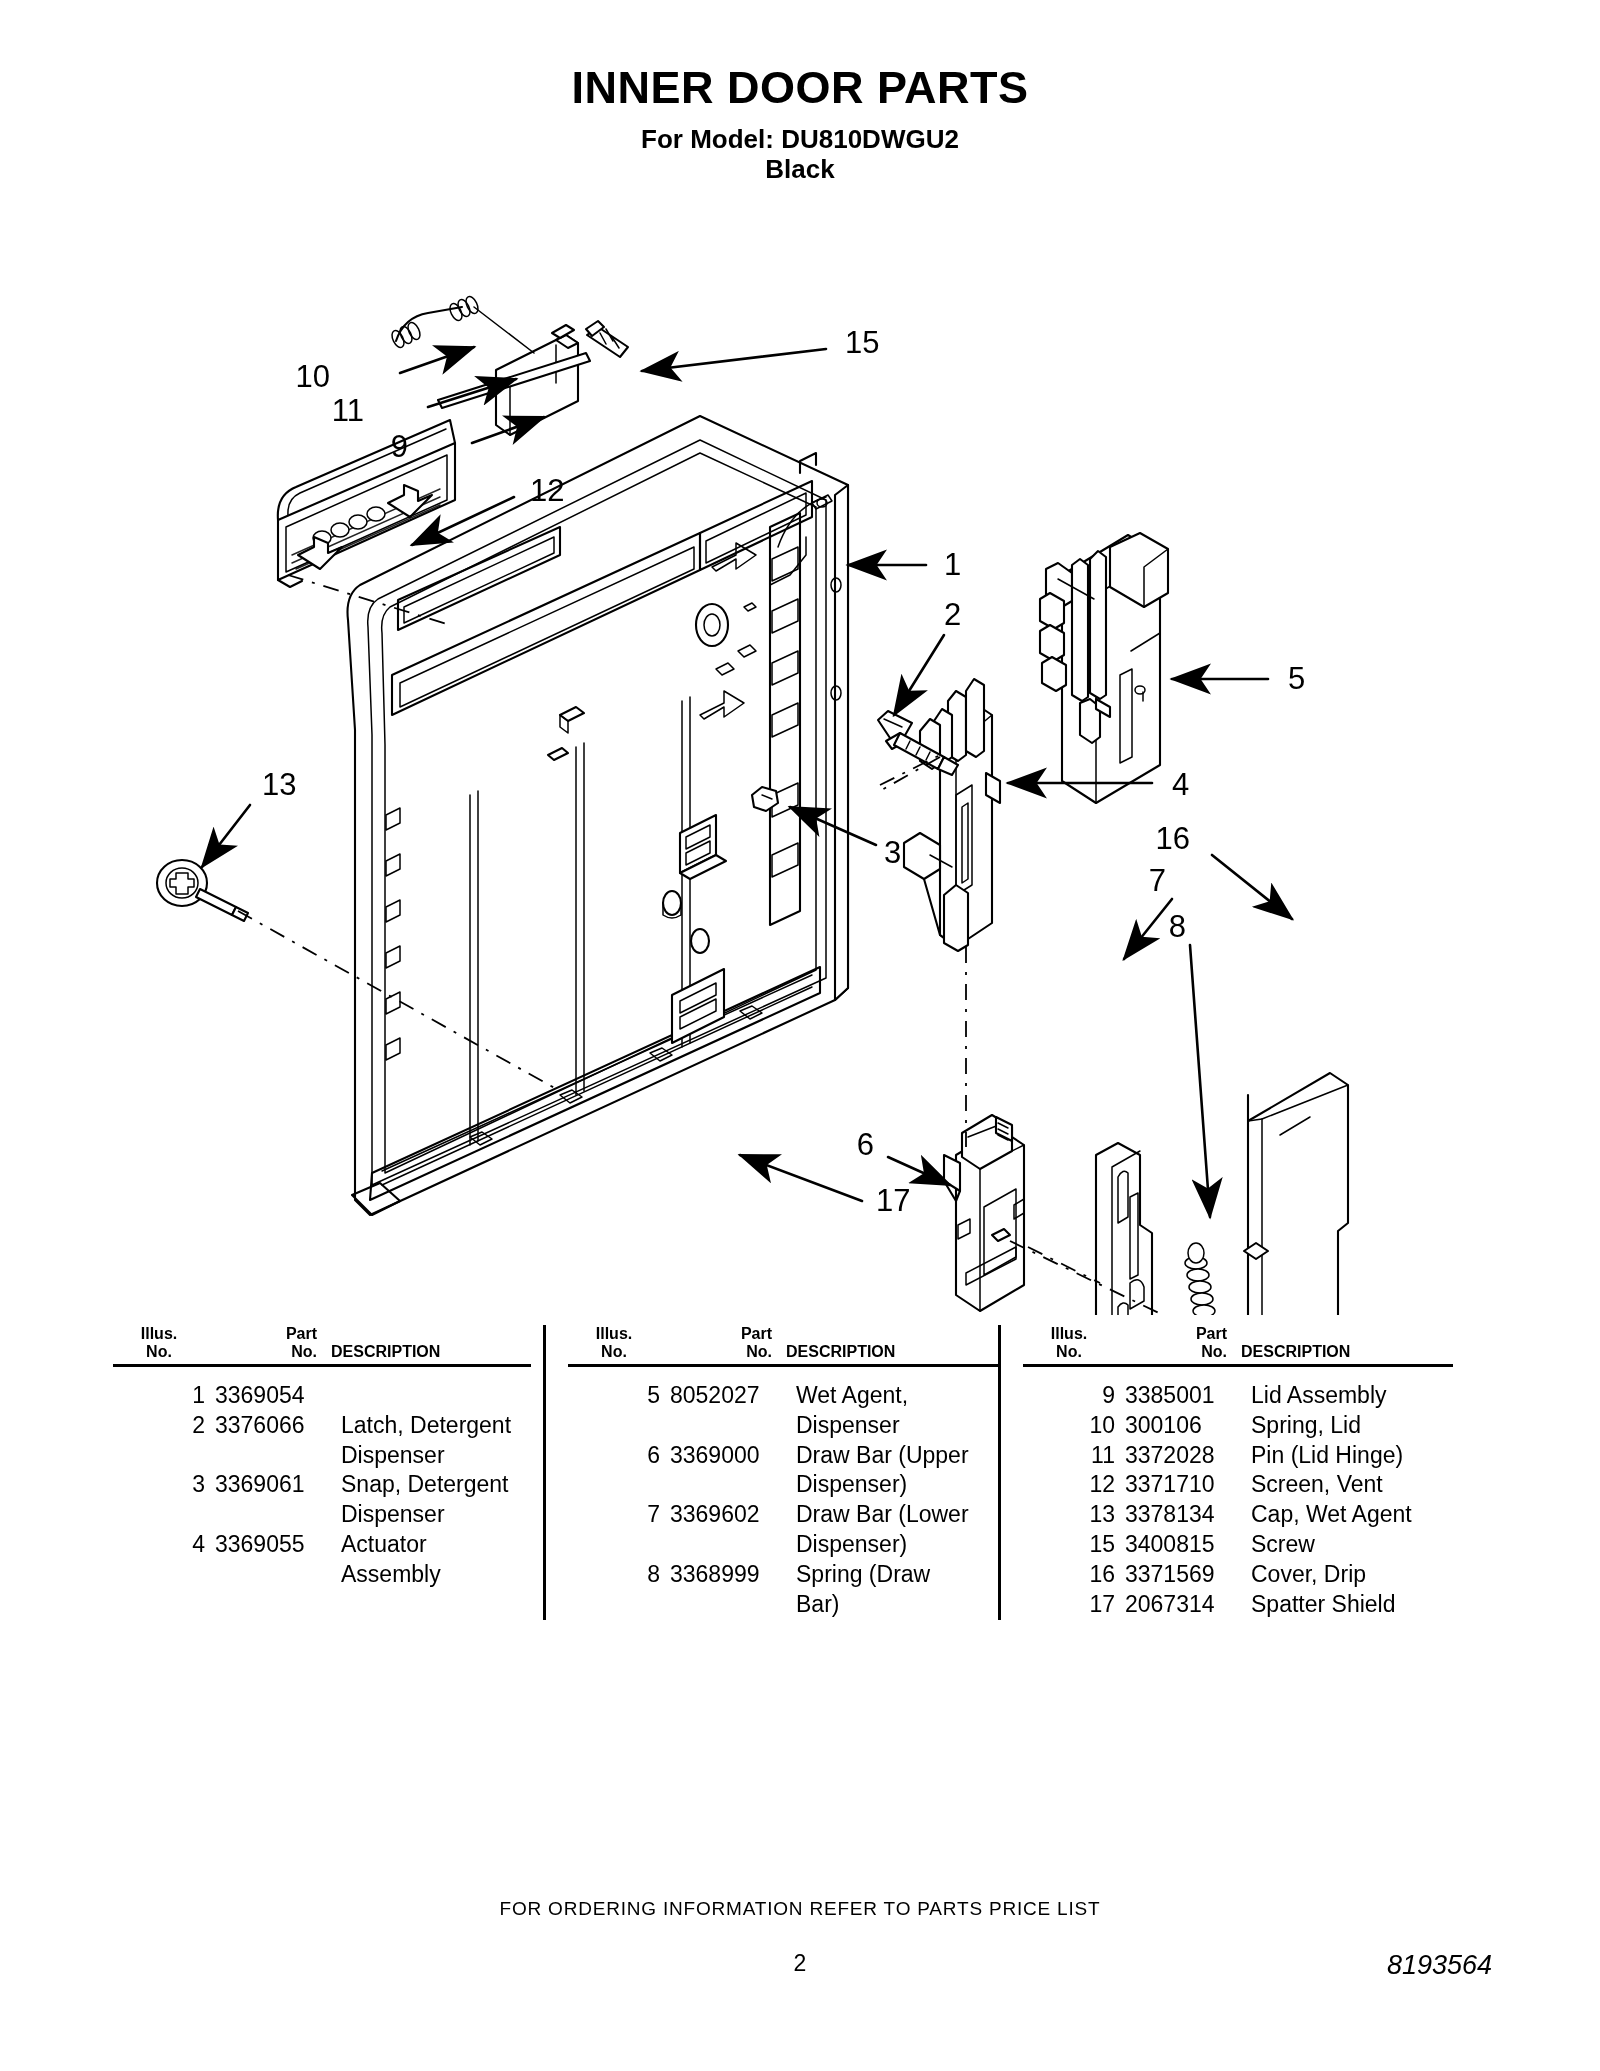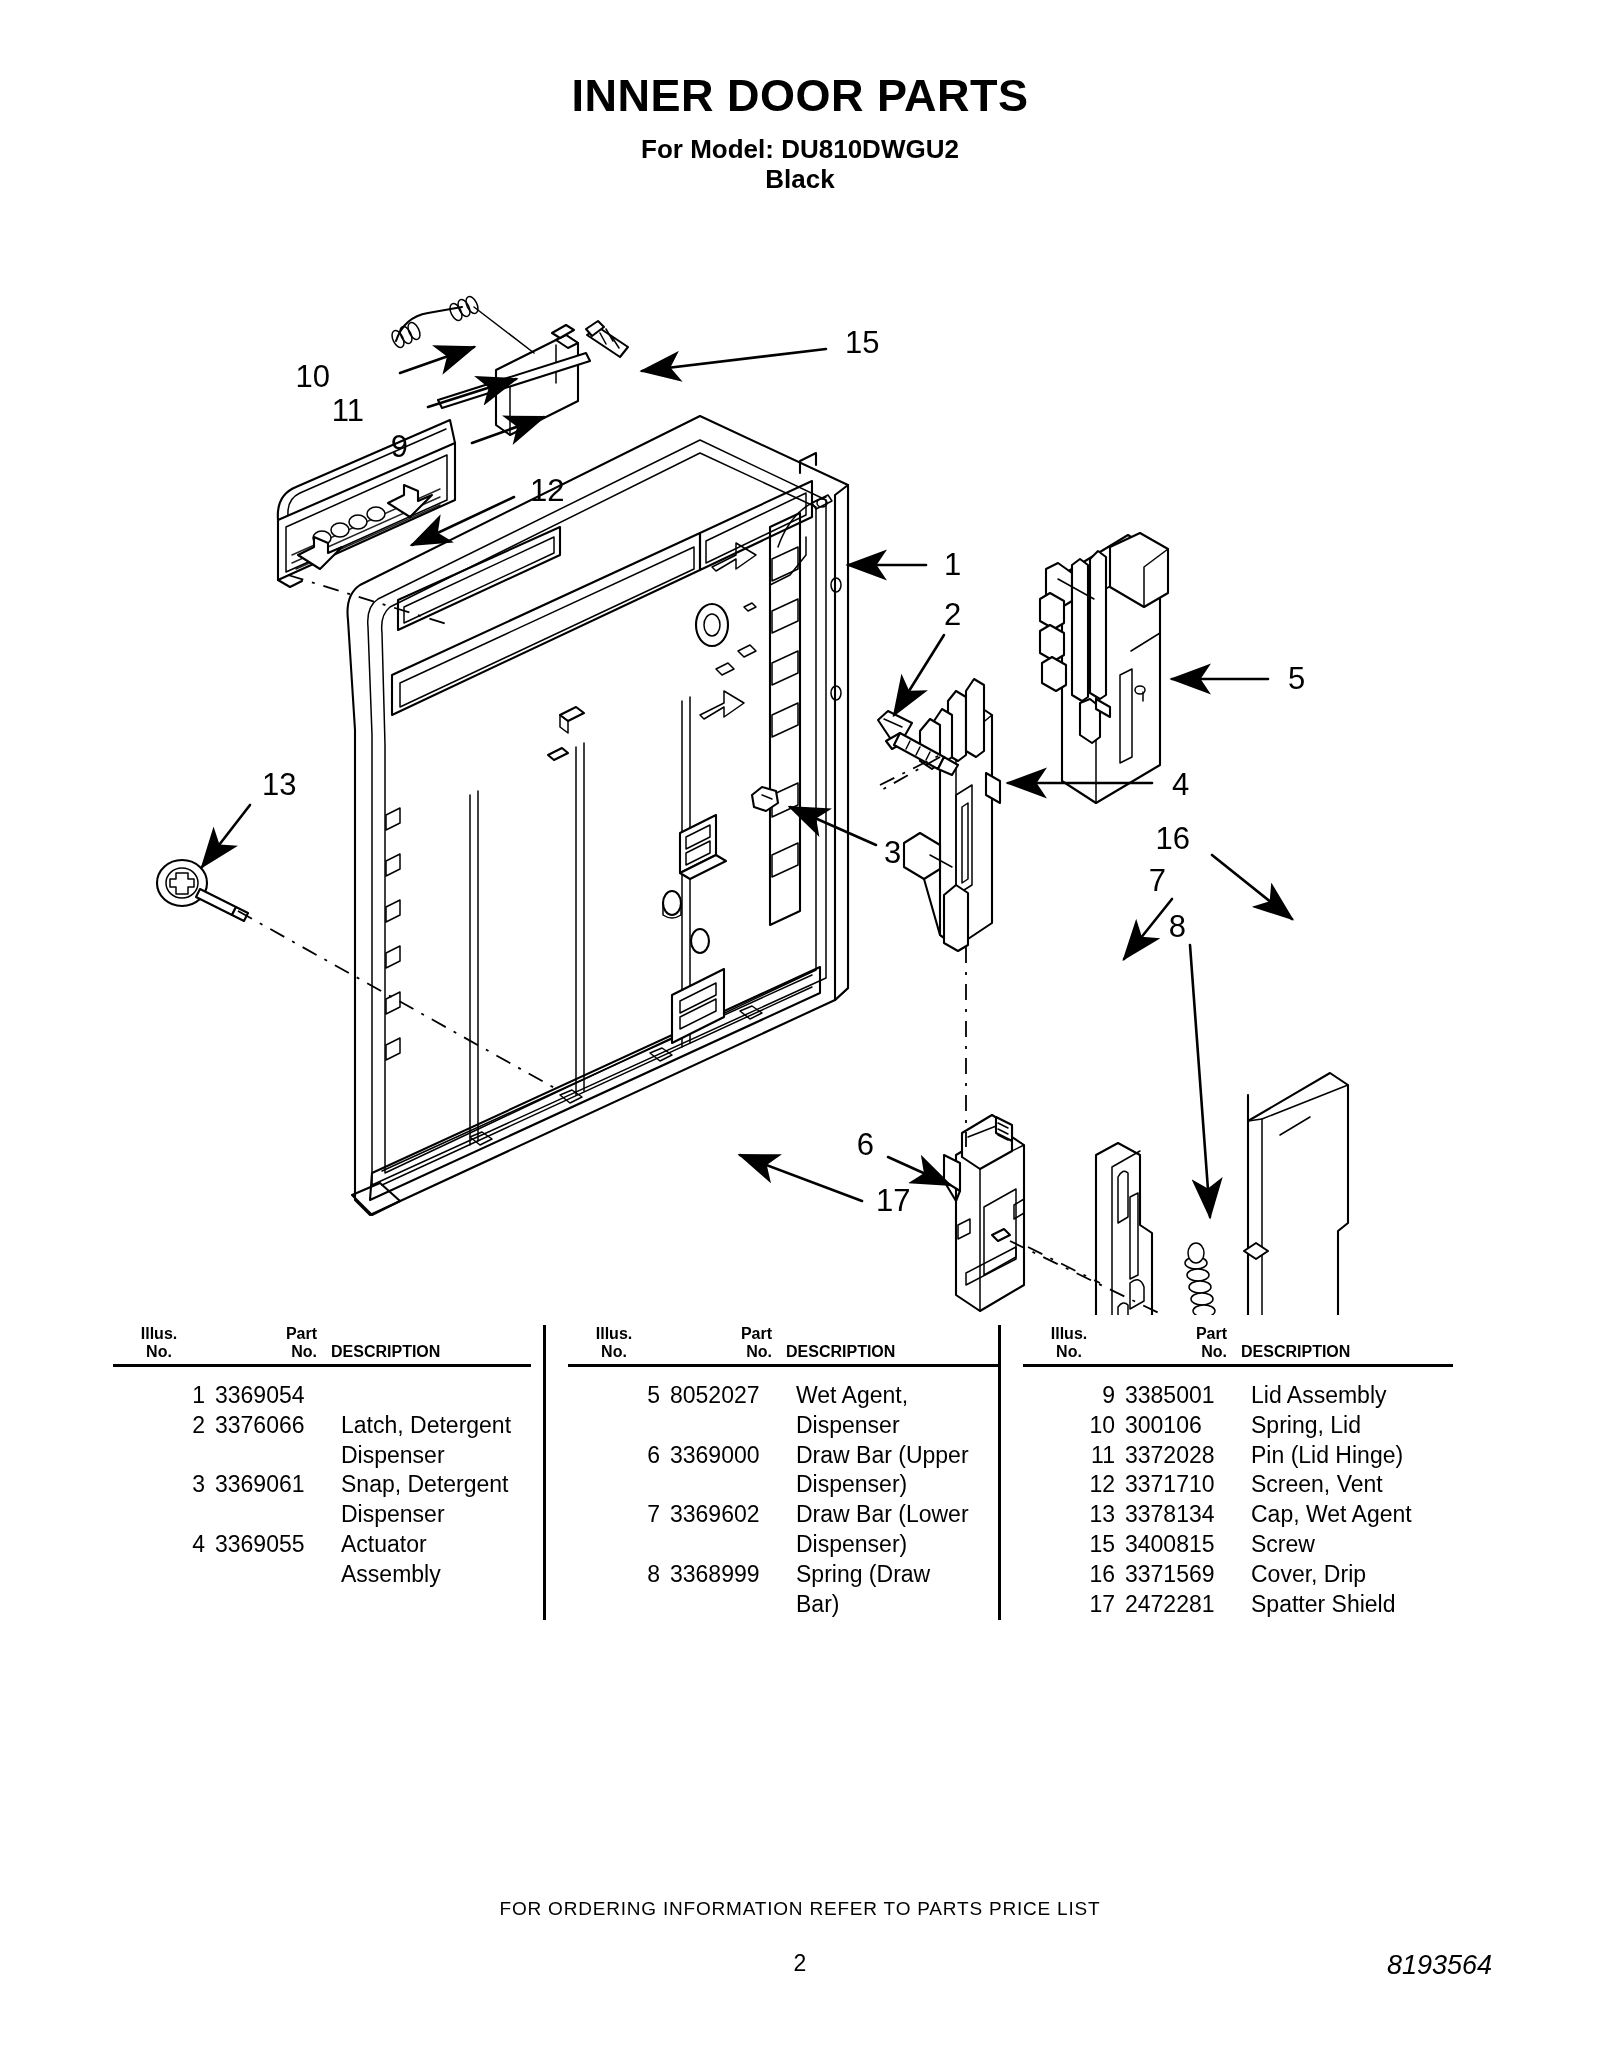--- a/index.html
+++ b/index.html
@@ -23,21 +23,21 @@
     top: 56px;
     left: 0;
     width: 1600px;
     text-align: center;
   }
   .doc-title {
     font-size: 45px;
     font-weight: bold;
     letter-spacing: 0.5px;
     line-height: 1.05;
-    margin: 16px;
+    margin: 8px;
   }
   .doc-model {
     font-size: 26px;
     font-weight: bold;
     margin-top: 14px;
     line-height: 1.15;
   }
   .doc-color {
     font-size: 26px;
     font-weight: bold;
@@ -713,21 +713,21 @@
     </div>
     <div class="prow">
       <div class="pc-illus">16</div>
       <div class="pc-part">3371569</div>
       <div class="pc-desc">
         <span class="dl">Cover, Drip</span>
       </div>
     </div>
     <div class="prow">
       <div class="pc-illus">17</div>
-      <div class="pc-part">2472281</div>
+      <div class="pc-part">2067314</div>
       <div class="pc-desc">
         <span class="dl">Spatter Shield</span>
       </div>
     </div>
   </div>
 
 </div>
 
 <div class="footer-note">FOR ORDERING INFORMATION REFER TO PARTS PRICE LIST</div>
 <div class="footer-page">2</div>

